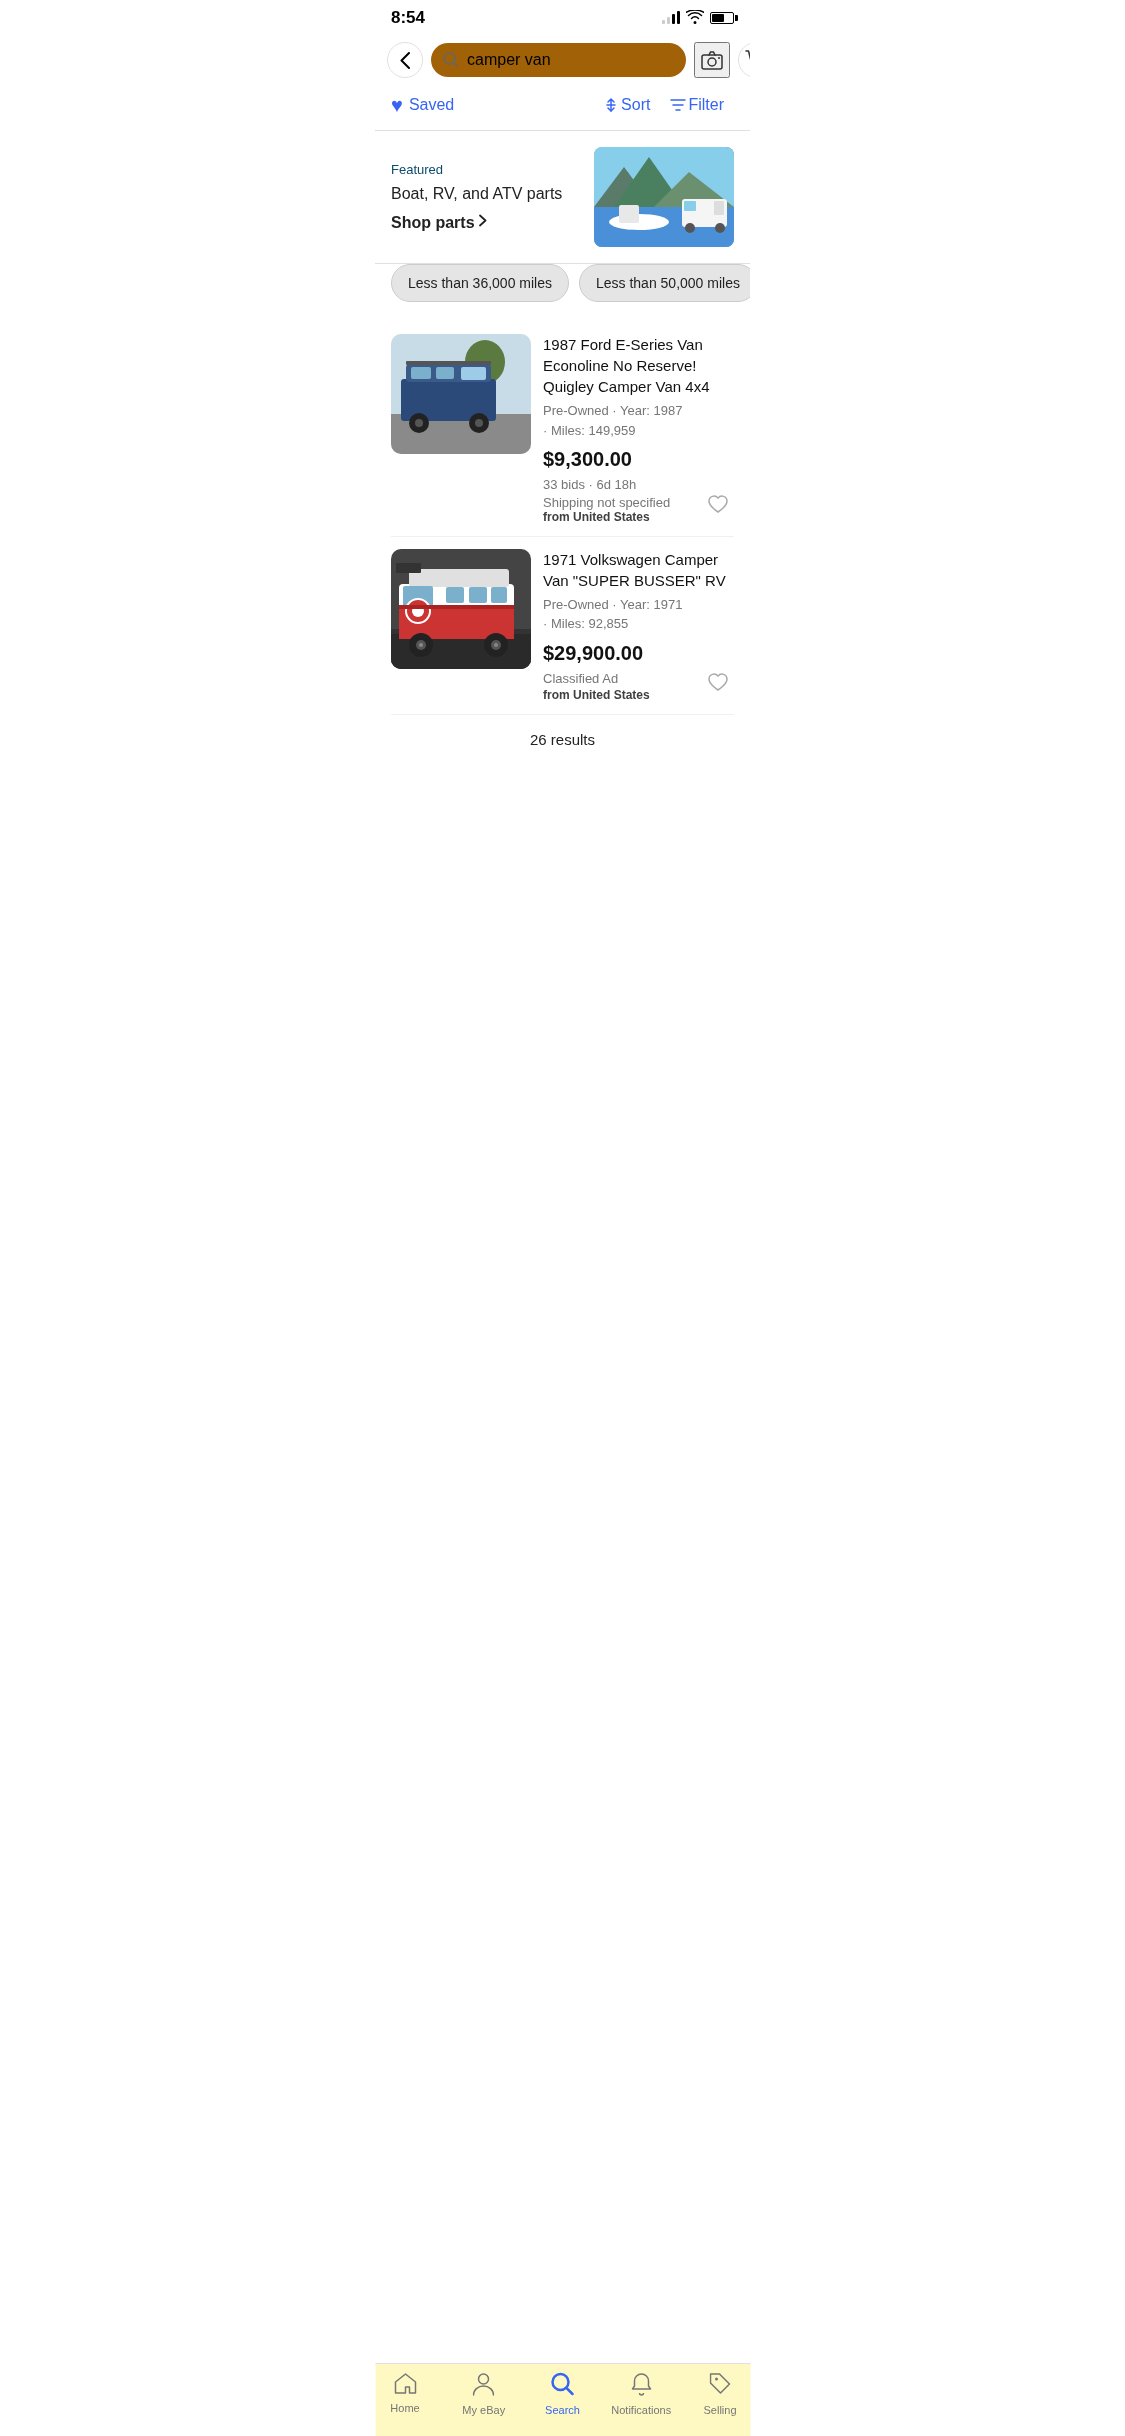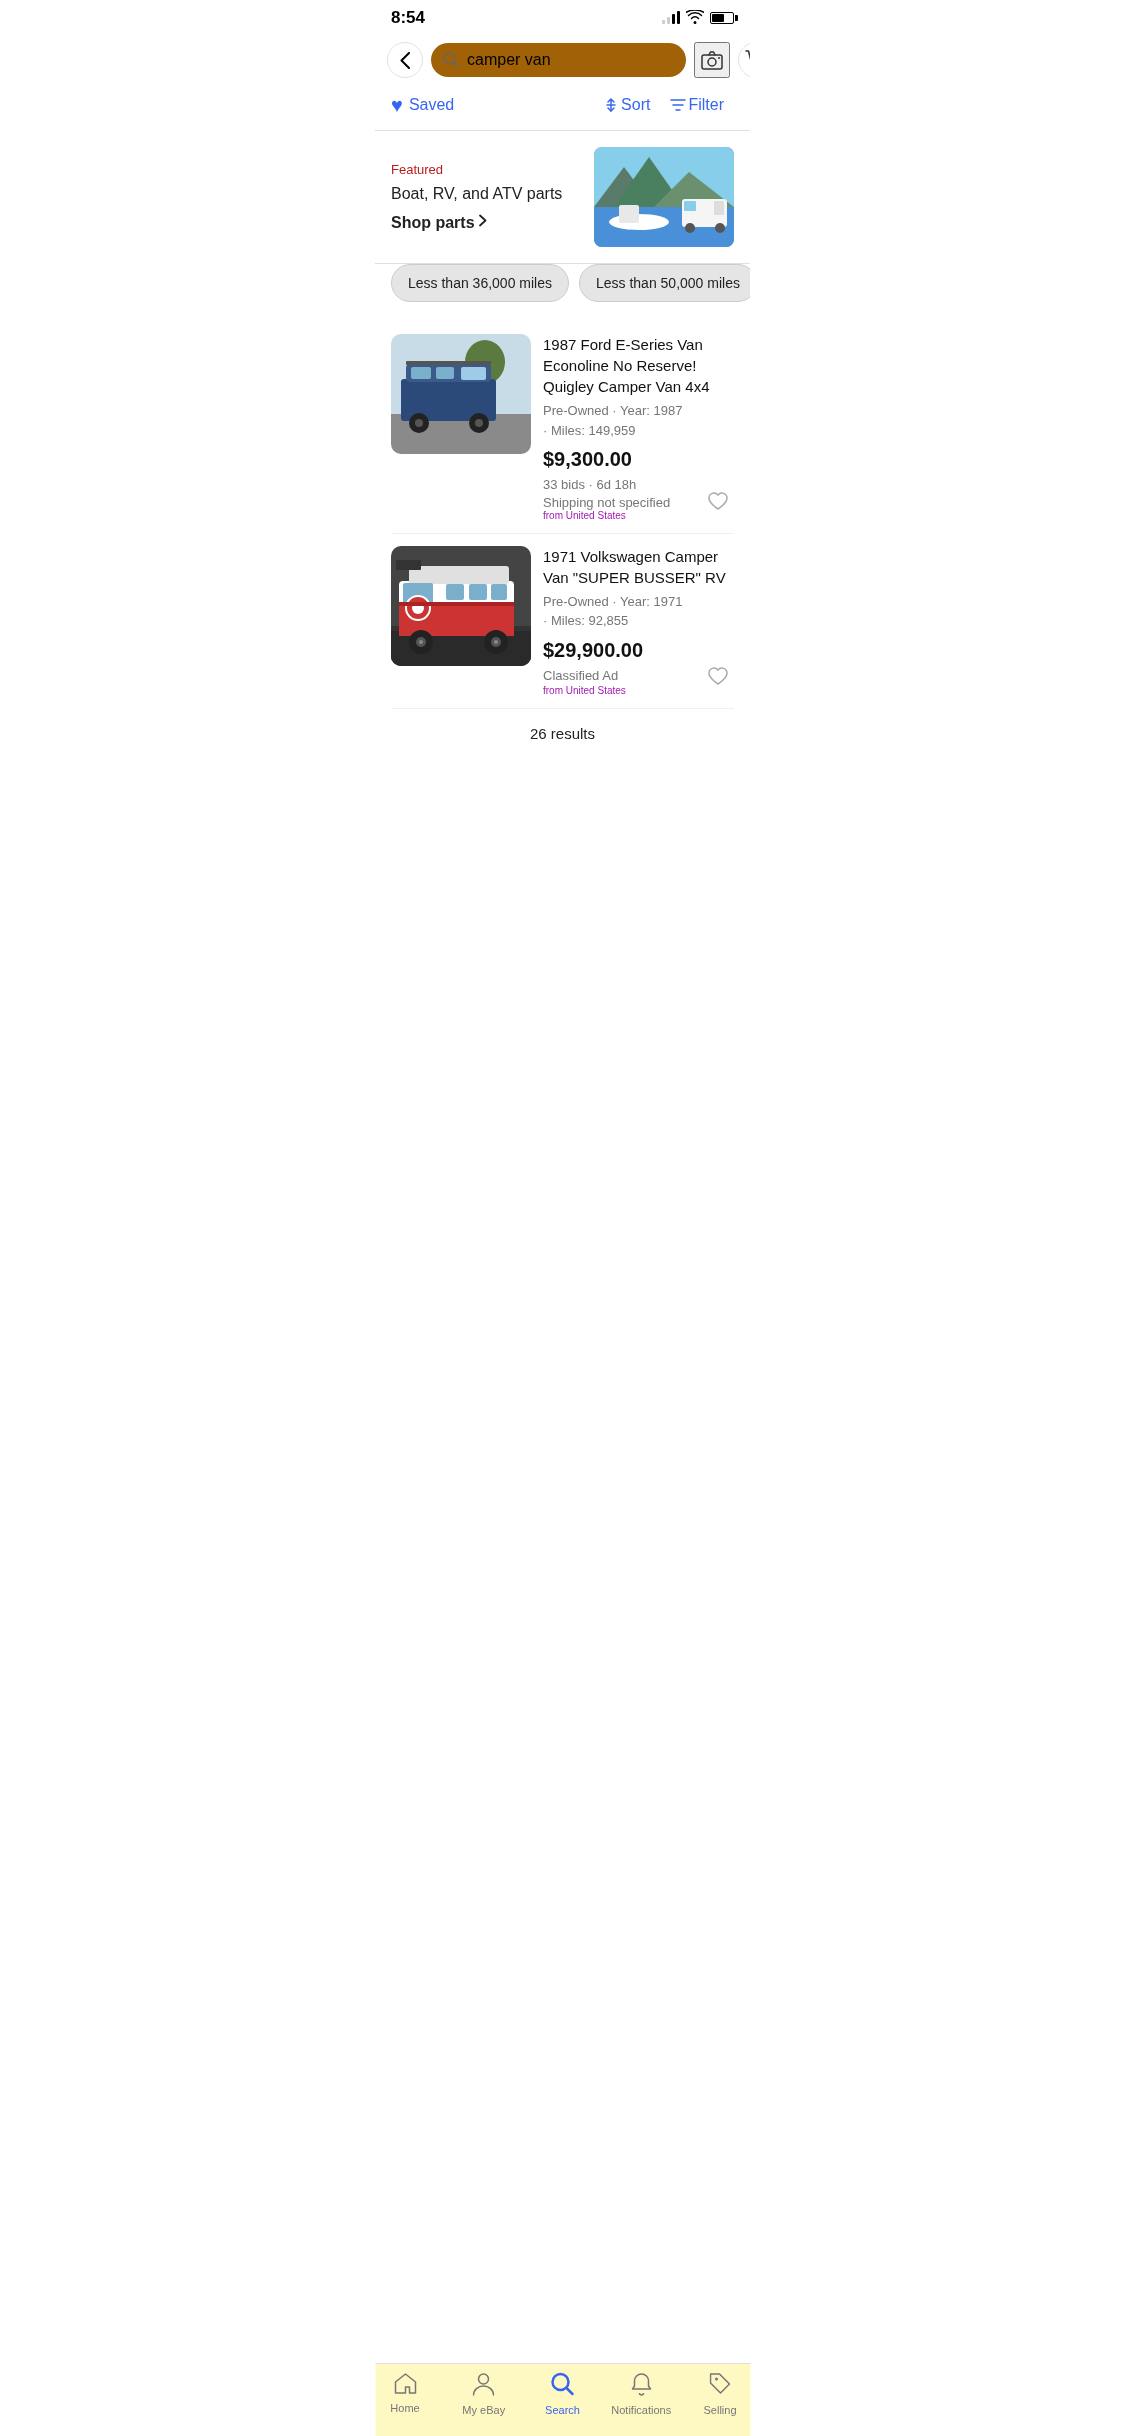--- a/index.html
+++ b/index.html
@@ -172,21 +172,21 @@
       padding: 16px;
       gap: 12px;
     }
     .featured-text {
       flex: 1;
       display: flex;
       flex-direction: column;
       justify-content: center;
     }
     .featured-label {
-      color: #b91c1c;
+      color: #0c4a6e;
       font-size: 13px;
       margin-bottom: 6px;
     }
     .featured-title {
       font-size: 16px;
       color: #222;
       margin-bottom: 8px;
       line-height: 1.4;
     }
     .shop-parts-link {
@@ -276,22 +276,23 @@
     .listing-bids {
       font-size: 13px;
       color: #767676;
       line-height: 1.5;
     }
     .listing-shipping {
       font-size: 13px;
       color: #767676;
     }
     .listing-location {
-      font-size: 10px;
-      color: #a21caf;
+      font-size: 12px;
+      color: #404040;
+      font-weight: bold;
     }
     .heart-btn {
       position: absolute;
       bottom: 16px;
       right: 0;
       width: 32px;
       height: 32px;
       display: flex;
       align-items: center;
       justify-content: center;

